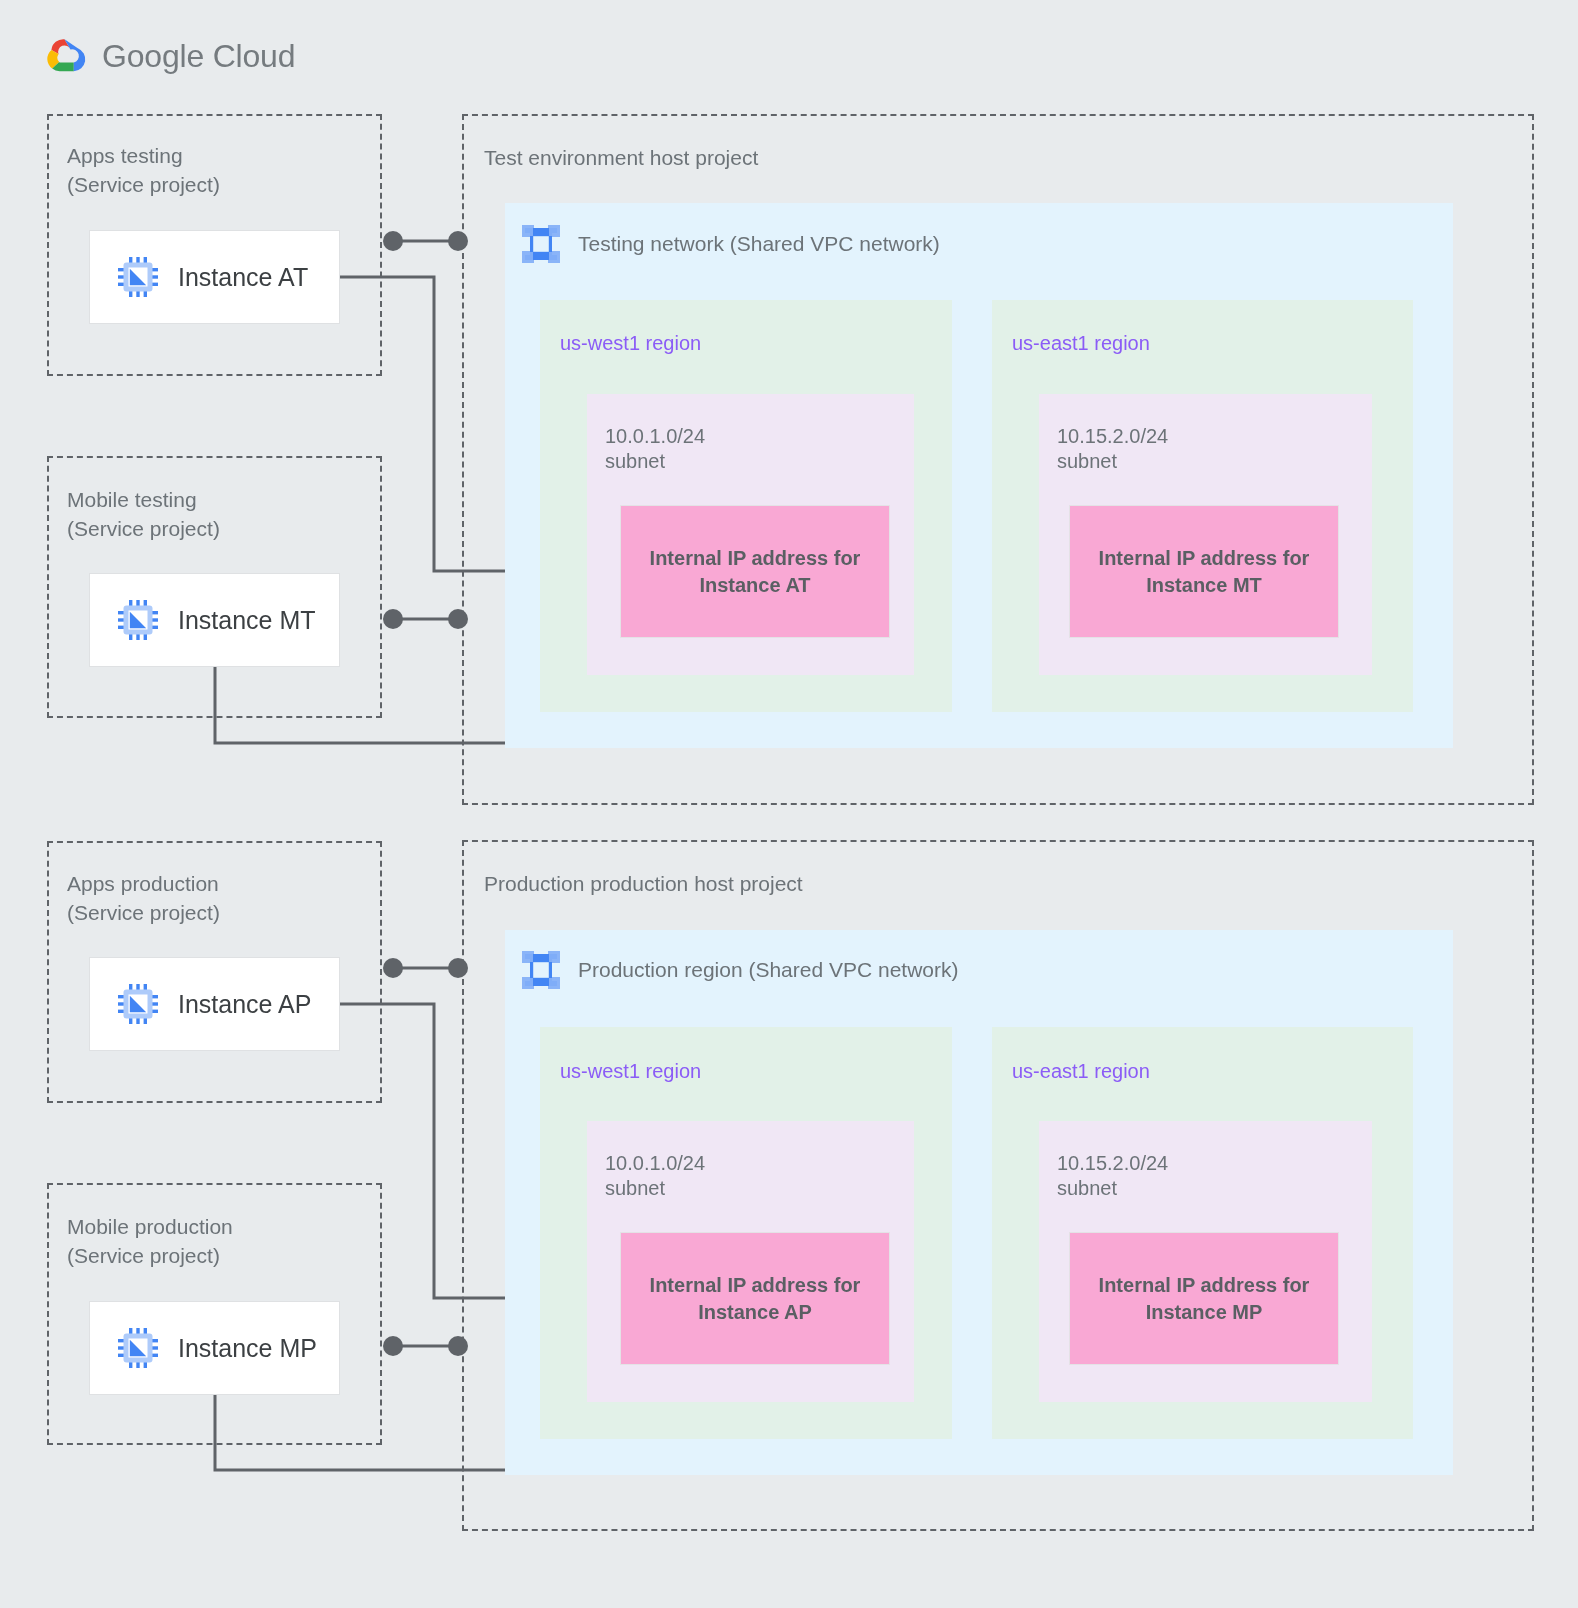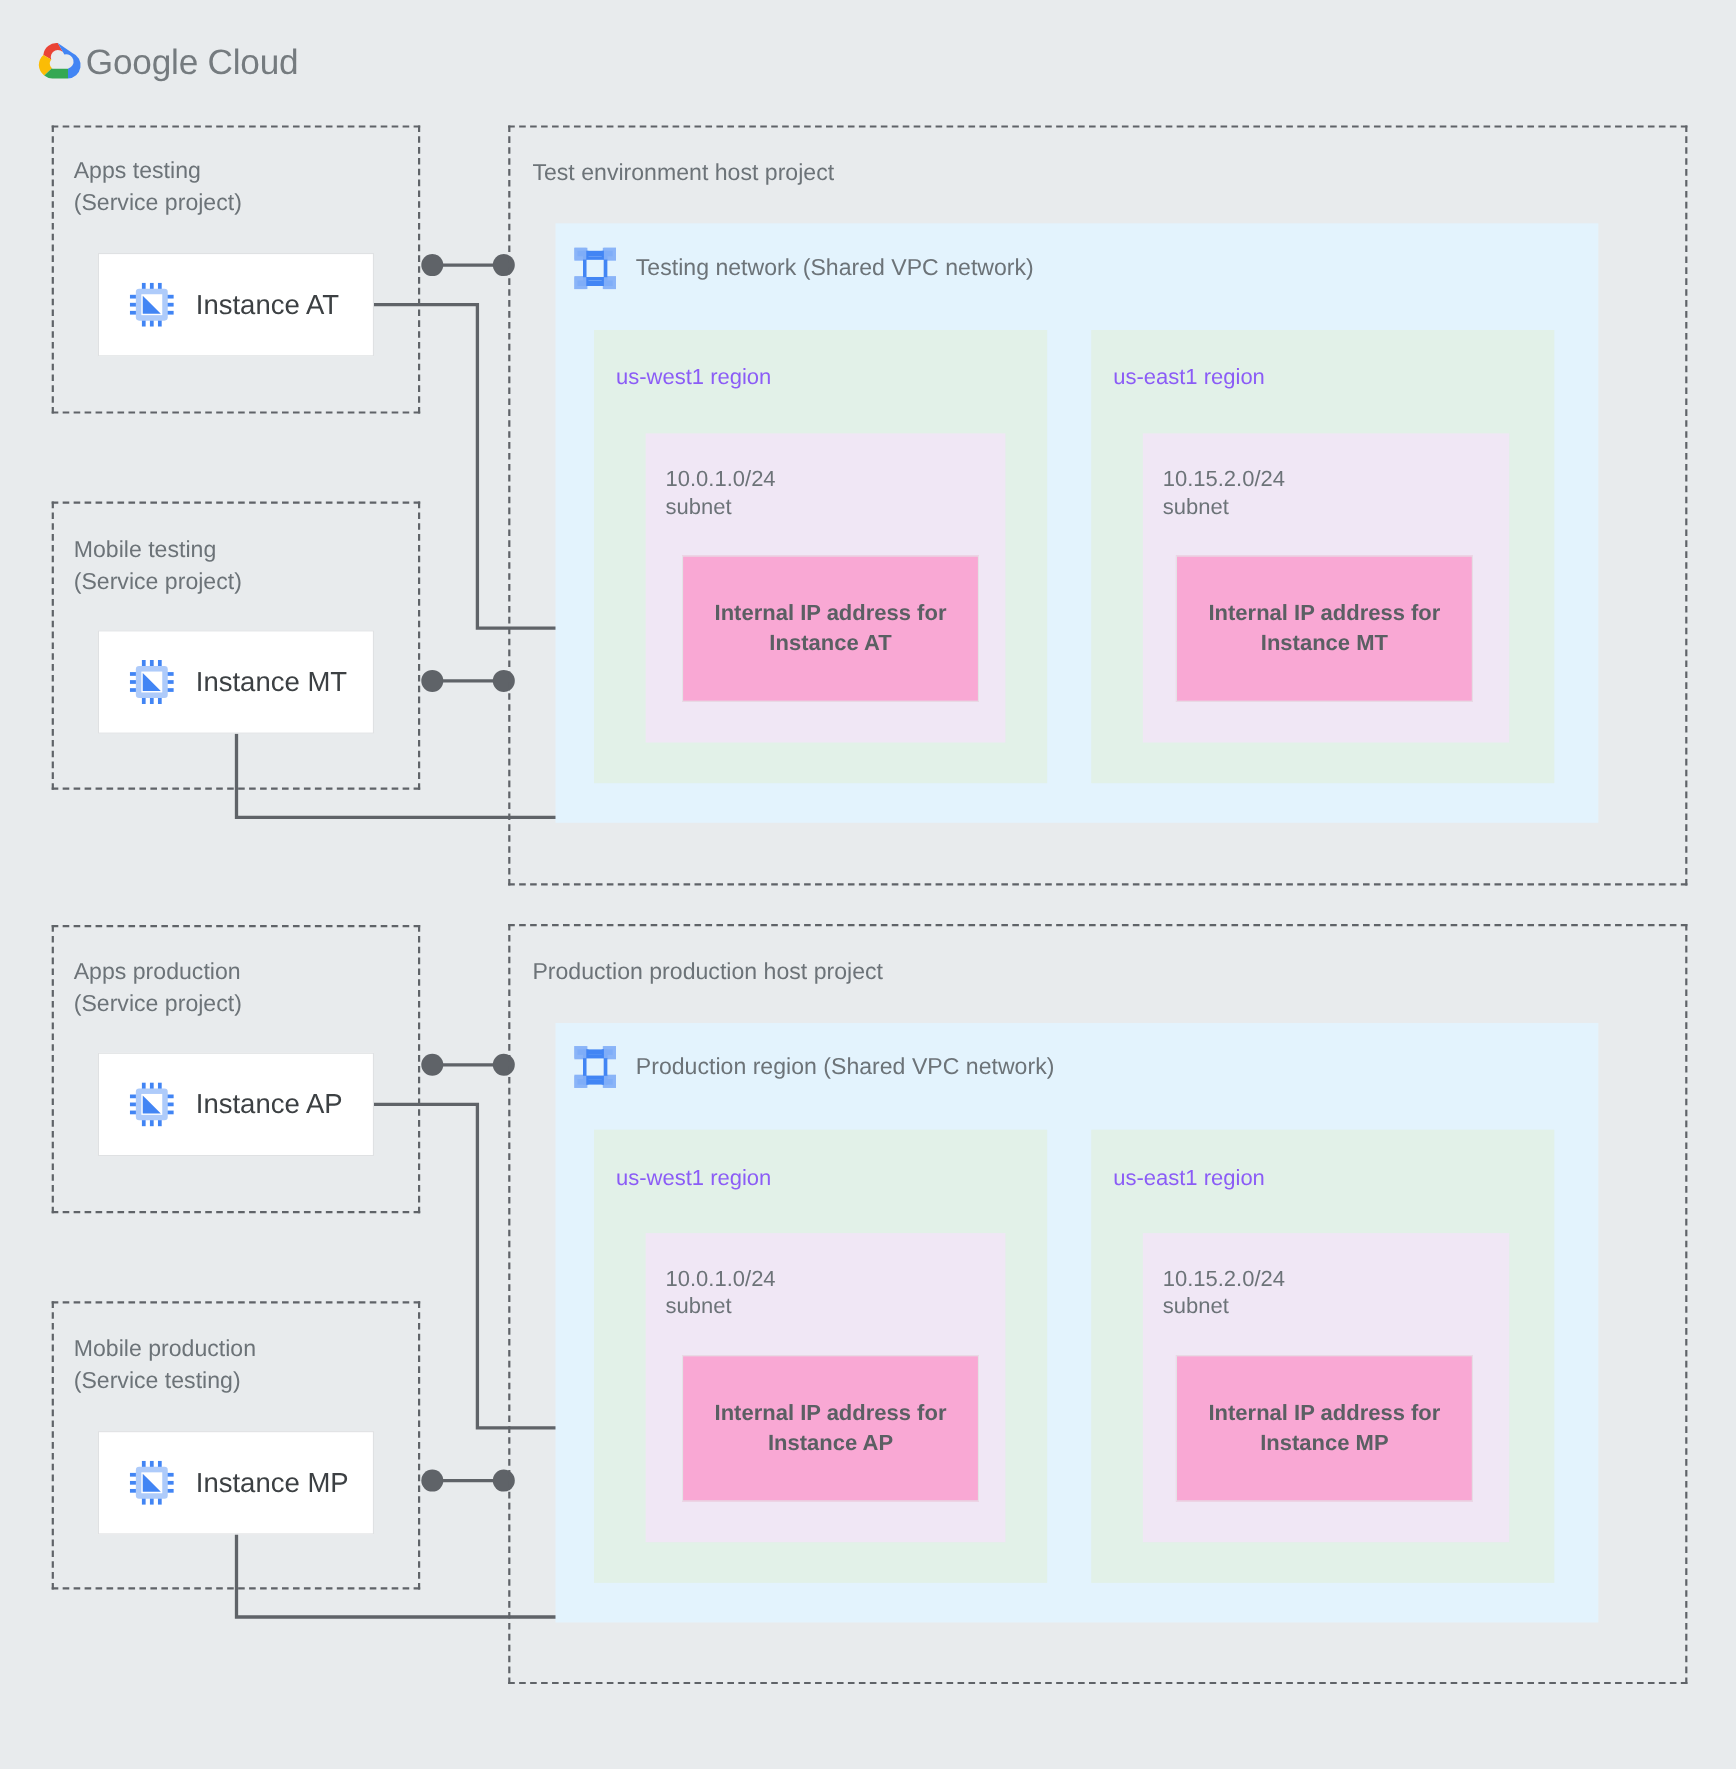--- a/index.html
+++ b/index.html
@@ -14,22 +14,22 @@
     position: relative;
     width: 1578px;
     height: 1608px;
     background: #e8ebed;
     overflow: hidden;
   }
 
   
   .brand {
     position: absolute;
-    left: 30px; top: 36px;
-    display: flex; align-items: center; gap: 2px;
+    left: 42px; top: 36px;
+    display: flex; align-items: center; gap: 14px;
   }
   .brand-mark { width: 46px; height: 40px; display: block; }
   .brand-text {
     font-size: 32px;
     color: #757b7f;
     letter-spacing: -0.2px;
     white-space: nowrap;
   }
 
   
@@ -315,21 +315,21 @@
       </g>
       <rect x="5.5" y="5.5" width="29" height="29" rx="3" fill="#aecbfa"></rect>
       <rect x="10.5" y="10.5" width="19" height="19" fill="#ffffff"></rect>
       <path d="M11.8 28.2 L28.2 28.2 L11.8 11.8 Z" fill="#4285f4"></path>
     </svg>
     <div class="instance-label">Instance AP</div>
   </div>
 
   <div class="dashed-box svc-box" style="left:47px; top:1183px; width:335px; height:262px;"></div>
   <div class="box-label" style="left:67px; top:1212px; width:290px;">Mobile production
-(Service testing)</div>
+(Service project)</div>
   <div class="instance-card" style="left:89px; top:1301px; width:251px; height:94px;">
     <svg class="chip-icon" viewBox="0 0 40 40">
       <g fill="#4285f4">
         <rect x="11" y="0" width="3.4" height="7"></rect>
           <rect x="18.3" y="0" width="3.4" height="7"></rect>
           <rect x="25.6" y="0" width="3.4" height="7"></rect>
         <rect x="11" y="33" width="3.4" height="7"></rect>
           <rect x="18.3" y="33" width="3.4" height="7"></rect>
           <rect x="25.6" y="33" width="3.4" height="7"></rect>
         <rect x="0" y="11" width="7" height="3.4"></rect>

